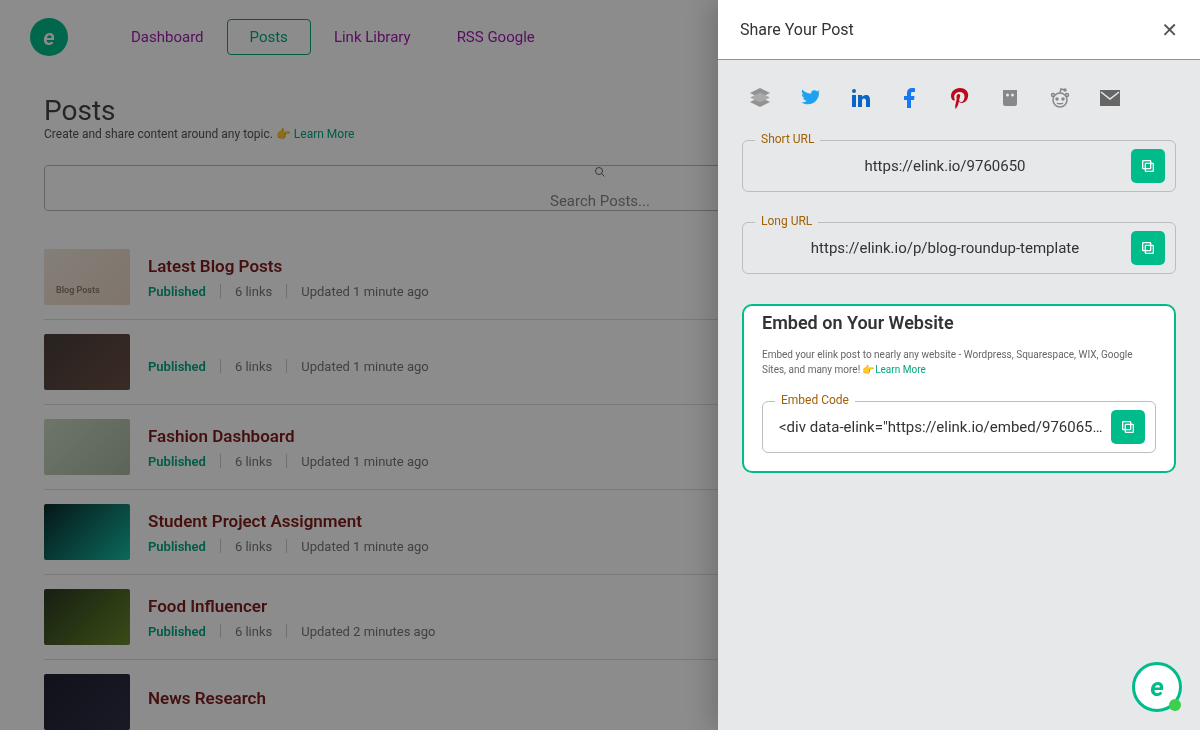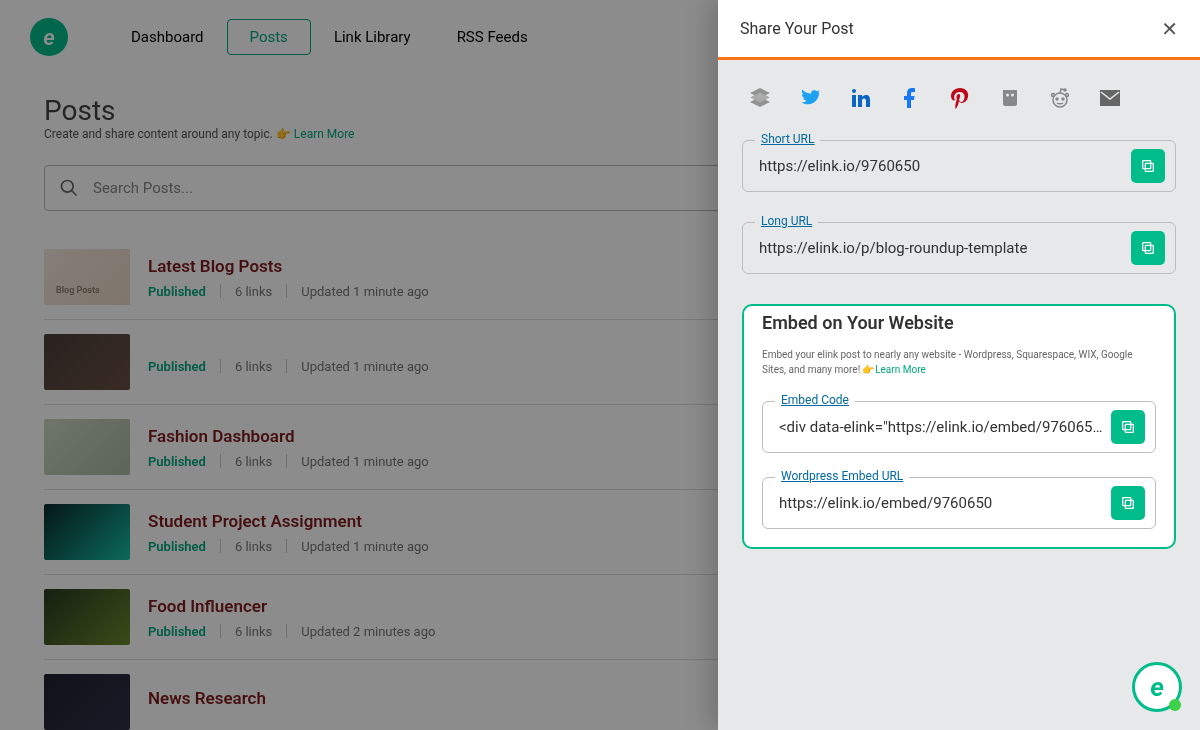--- a/index.html
+++ b/index.html
@@ -5,29 +5,29 @@
   * { box-sizing: border-box; margin: 0; padding: 0; }
   body { font-family: -apple-system, "Segoe UI", Roboto, Arial, sans-serif; width: 1200px; height: 730px; overflow: hidden; position: relative; background: #fff; }
 
   
   .app { position: absolute; inset: 0; }
   .dim-overlay { position: absolute; inset: 0; background: rgba(0,0,0,0.45); z-index: 5; }
 
   .topbar { height: 74px; display: flex; align-items: center; padding: 0 30px; background: #fff; }
   .logo { width: 38px; height: 38px; border-radius: 50%; background: #00bc8a; display: flex; align-items: center; justify-content: center; color: #fff; font-size: 22px; font-weight: 600; font-style: italic; }
   .nav { display: flex; gap: 0; margin-left: 40px; }
-  .nav-item { padding: 8px 22px; font-size: 15px; color: #000000; border: 1px solid transparent; border-radius: 4px; }
+  .nav-item { padding: 8px 22px; font-size: 15px; color: #a21caf; border: 1px solid transparent; border-radius: 4px; }
   .nav-item.active { color: #00a87e; border-color: #00a87e; }
   .body { padding: 20px 44px; }
   .page-title { font-size: 28px; font-weight: 400; color: #444; }
   .page-sub { font-size: 12px; color: #555; }
   .hand { display:inline-block; }
   .learn { color: #00a87e; }
 
-  .search-bar { margin-top: 24px; height: 46px; border: 1px solid #bbb; border-radius: 4px; display: flex; align-items: center; padding: 0 14px; gap: 14px; color: #888; font-size: 15px; }
+  .search-bar { margin-top: 24px; height: 46px; border: 1px solid #bbb; border-radius: 4px; display: flex; align-items: center; padding: 0 14px; gap: 14px; color: #888; font-size: 15px; flex-direction: column; }
   .search-bar svg { width: 20px; height: 20px; }
 
   .posts { margin-top: 24px; }
   .post-row { display: flex; align-items: center; gap: 18px; padding: 14px 0; border-bottom: 1px solid #ddd; }
   .thumb { width: 86px; height: 56px; border-radius: 2px; background: #ccc; flex-shrink: 0; }
   .post-info .title { font-size: 17px; font-weight: 600; color: #7f1d1d; }
   .meta { margin-top: 8px; font-size: 13px; color: #777; display: flex; align-items: center; gap: 14px; }
   .pub { color: #00a87e; font-weight: 600; }
   .meta .sep { width: 1px; height: 14px; background: #ccc; }
 
@@ -35,31 +35,31 @@
   .th1 { background: linear-gradient(135deg,#f0e6dc,#e8d6c4); position:relative; }
   .th1::after { content:"Blog Posts"; position:absolute; left:12px; bottom:10px; font-size:9px; color:#8a7a6a; font-weight:600;}
   .th2 { background: linear-gradient(135deg,#4a3f3a,#6a4f45); }
   .th3 { background: linear-gradient(135deg,#c9d6c0,#a8b8a0); }
   .th4 { background: linear-gradient(135deg,#0a2a2a,#16c0a8); }
   .th5 { background: linear-gradient(135deg,#2a3a22,#6a8a2a); }
   .th6 { background: linear-gradient(135deg,#202030,#303048); }
 
   
   .panel { position: absolute; top: 0; right: 0; bottom: 0; width: 482px; background: #e6e8e9; z-index: 10; display: flex; flex-direction: column; box-shadow: -8px 0 24px rgba(0,0,0,0.18); }
-  .panel-head { height: 60px; background: #fff; display: flex; align-items: center; justify-content: space-between; padding: 0 22px; border-bottom: 3px solid #f97316; }
+  .panel-head { height: 60px; background: #fff; display: flex; align-items: center; justify-content: space-between; padding: 0 22px; border-bottom: 1px solid #f97316; }
   .panel-title { font-size: 16px; color: #333; font-weight: 400; }
   .close { font-size: 20px; color: #555; cursor: pointer; }
 
   .panel-body { flex: 1; padding: 26px 24px; overflow: hidden; }
   .social-row { display: flex; gap: 26px; align-items: center; margin-bottom: 30px; padding-left: 6px; }
   .sicon { width: 24px; height: 24px; display: flex; align-items: center; justify-content: center; }
 
   .field { position: relative; border: 1px solid #bdbdbd; border-radius: 6px; height: 52px; display: flex; align-items: center; padding: 0 10px 0 16px; margin-bottom: 30px; background: transparent; }
-  .field .label { position: absolute; top: -9px; left: 12px; background: #e6e8e9; padding: 0 6px; font-size: 12px; color: #0369a1; text-decoration: underline; }
-  .field .val { flex: 1; font-size: 15px; color: #333; white-space: nowrap; overflow: hidden; text-overflow: ellipsis; }
+  .field .label { position: absolute; top: -9px; left: 12px; background: #e6e8e9; padding: 0 6px; font-size: 12px; color: #a16207; }
+  .field .val { flex: 1; font-size: 15px; color: #333; white-space: nowrap; overflow: hidden; text-overflow: ellipsis; text-align: center; }
   .copybtn { width: 34px; height: 34px; border-radius: 5px; background: #00bc8a; display: flex; align-items: center; justify-content: center; cursor: pointer; }
   .copybtn svg { width: 16px; height: 16px; }
 
   .embed-card { position: relative; border: 2px solid #00bc8a; border-radius: 10px; background: #fff; padding: 6px 18px; margin-top: 10px; }
   .embed-title { font-size: 18px; font-weight: 600; color: #333; }
   .embed-desc { margin-top: 14px; font-size: 10px; color: #666; line-height: 1.5; }
   .embed-card .field { margin-top: 24px; margin-bottom: 12px; }
   .embed-card .field .label { background: #fff; }
 
   
@@ -72,21 +72,21 @@
 
 <div class="app">
   <div class="topbar">
     <div class="logo">
         <span>e</span>
       </div>
     <div class="nav">
       <div class="nav-item">Dashboard</div>
       <div class="nav-item active">Posts</div>
       <div class="nav-item">Link Library</div>
-      <div class="nav-item">RSS Feeds</div>
+      <div class="nav-item">RSS Google</div>
     </div>
   </div>
 
   <div class="body">
     <div class="page-title">Posts</div>
     <div class="page-sub">
       <span>Create and share content around any topic.</span>
       <span class="hand">👉</span>
       <span class="learn">Learn More</span>
     </div>
@@ -269,29 +269,19 @@
         <span class="label">Embed Code</span>
         <span class="val">&lt;div data-elink="https://elink.io/embed/9760650"&gt;</span>
         <div class="copybtn">
           <svg viewBox="0 0 24 24" fill="none" stroke="#fff" stroke-width="2">
               <rect x="8" y="8" width="12" height="12" rx="1"></rect>
               <rect x="4" y="4" width="12" height="12" rx="1"></rect>
             </svg>
         </div>
       </div>
 
-      <div class="field">
-        <span class="label">Wordpress Embed URL</span>
-        <span class="val">https://elink.io/embed/9760650</span>
-        <div class="copybtn">
-          <svg viewBox="0 0 24 24" fill="none" stroke="#fff" stroke-width="2">
-              <rect x="8" y="8" width="12" height="12" rx="1"></rect>
-              <rect x="4" y="4" width="12" height="12" rx="1"></rect>
-            </svg>
-        </div>
-      </div>
     </div>
   </div>
 </div>
 
 <div class="fab">
     <span>e</span>
   </div>
 
 </body></html>

